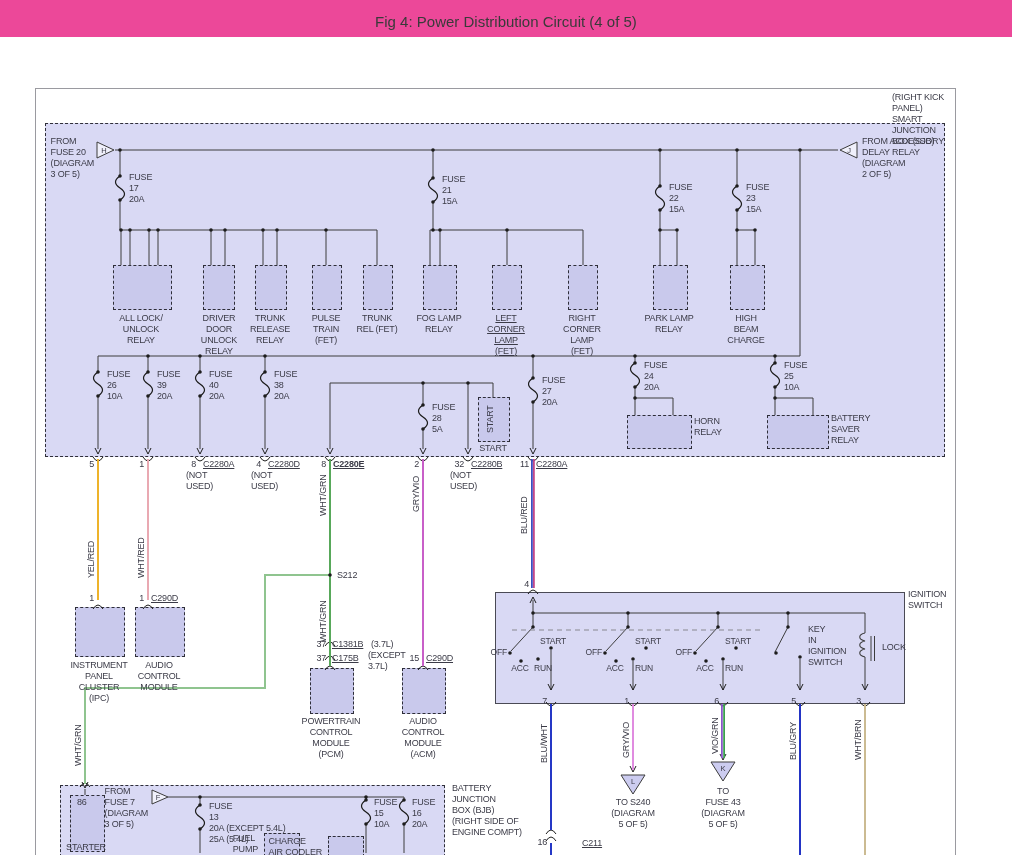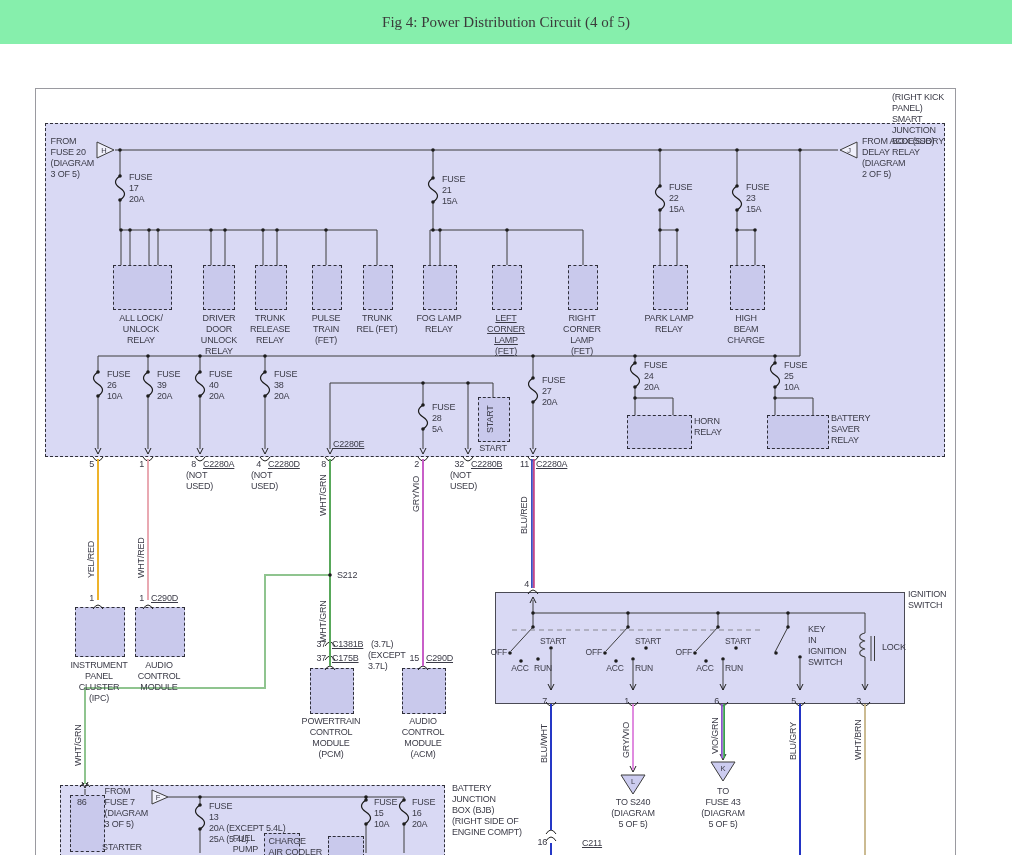--- a/index.html
+++ b/index.html
@@ -1,18 +1,18 @@
 <!DOCTYPE html>
 <html><head>
 <meta charset="utf-8">
 <style>
   html,body{margin:0;padding:0;background:#fff;}
   #stage{position:relative;width:1012px;height:855px;overflow:hidden;background:#fff;
          font-family:"Liberation Sans","DejaVu Sans",sans-serif;}
-  #hdr{position:absolute;left:0;top:0;width:1012px;height:44px;background:#86efac;font-family:Liberation Serif, serif;}
+  #hdr{position:absolute;left:0;top:0;width:1012px;height:37px;background:#ec4899;}
   #hdr .t{display:block;text-align:center;line-height:44px;font-size:15px;color:#3a3a3a;}
   .frame{position:absolute;left:35px;top:88px;width:919px;height:767px;
          border:1px solid #9a9aa0;border-bottom:none;background:#fff;}
   .bigbox{position:absolute;background:#d9d9f4;border:1.2px dashed #2e2e38;}
   .solidbox{position:absolute;background:#d9d9f4;border:1px solid #4a4a55;}
   .dbox{position:absolute;background:#c9c9ec;border:1.2px dashed #2e2e38;}
   svg.net{position:absolute;left:0;top:0;}
   .lbl{position:absolute;font-size:9px;line-height:11px;color:#3b3b47;
        white-space:pre-line;letter-spacing:-0.2px;}
   .r{transform:translateX(-100%);text-align:left;}
@@ -265,21 +265,21 @@
   <span class="lbl r" style="left:144px;top:459px;">1</span>
   <span class="lbl r" style="left:196px;top:459px;">8</span>
   <span class="lbl u" style="left:203px;top:459px;">C2280A</span>
   <span class="lbl" style="left:186px;top:470px;">(NOT
 USED)</span>
   <span class="lbl r" style="left:261px;top:459px;">4</span>
   <span class="lbl u" style="left:268px;top:459px;">C2280D</span>
   <span class="lbl" style="left:251px;top:470px;">(NOT
 USED)</span>
   <span class="lbl r" style="left:326px;top:459px;">8</span>
-  <span class="lbl u" style="left:333px;top:439px;">C2280E</span>
+  <span class="lbl u" style="left:333px;top:459px;font-weight:bold;">C2280E</span>
   <span class="lbl r" style="left:419px;top:459px;">2</span>
   <span class="lbl r" style="left:464px;top:459px;">32</span>
   <span class="lbl u" style="left:471px;top:459px;">C2280B</span>
   <span class="lbl" style="left:450px;top:470px;">(NOT
 USED)</span>
   <span class="lbl r" style="left:529px;top:459px;">11</span>
   <span class="lbl u" style="left:536px;top:459px;">C2280A</span>
 
   <span class="vlbl" style="left:86px;top:578px;">YEL/RED</span>
   <span class="vlbl" style="left:136px;top:578px;">WHT/RED</span>
@@ -367,18 +367,18 @@
 JUNCTION
 BOX (BJB)
 (RIGHT SIDE OF
 ENGINE COMPT)</span>
   <span class="lbl r" style="left:148px;top:786px;">FROM
 FUSE 7
 (DIAGRAM
 3 OF 5)</span>
   <span class="tl" style="left:158px;top:793px;">F</span>
   <span class="lbl" style="left:77px;top:797px;">86</span>
-  <span class="lbl c" style="left:86px;top:842px;margin-left:36px;">STARTER</span>
+  <span class="lbl c" style="left:86px;top:842px;">STARTER</span>
   <span class="lbl r" style="left:258px;top:833px;">FUEL
 PUMP</span>
   <span class="lbl r" style="left:322px;top:836px;">CHARGE
 AIR COOLER</span>
 </div>
 
 </body></html>

